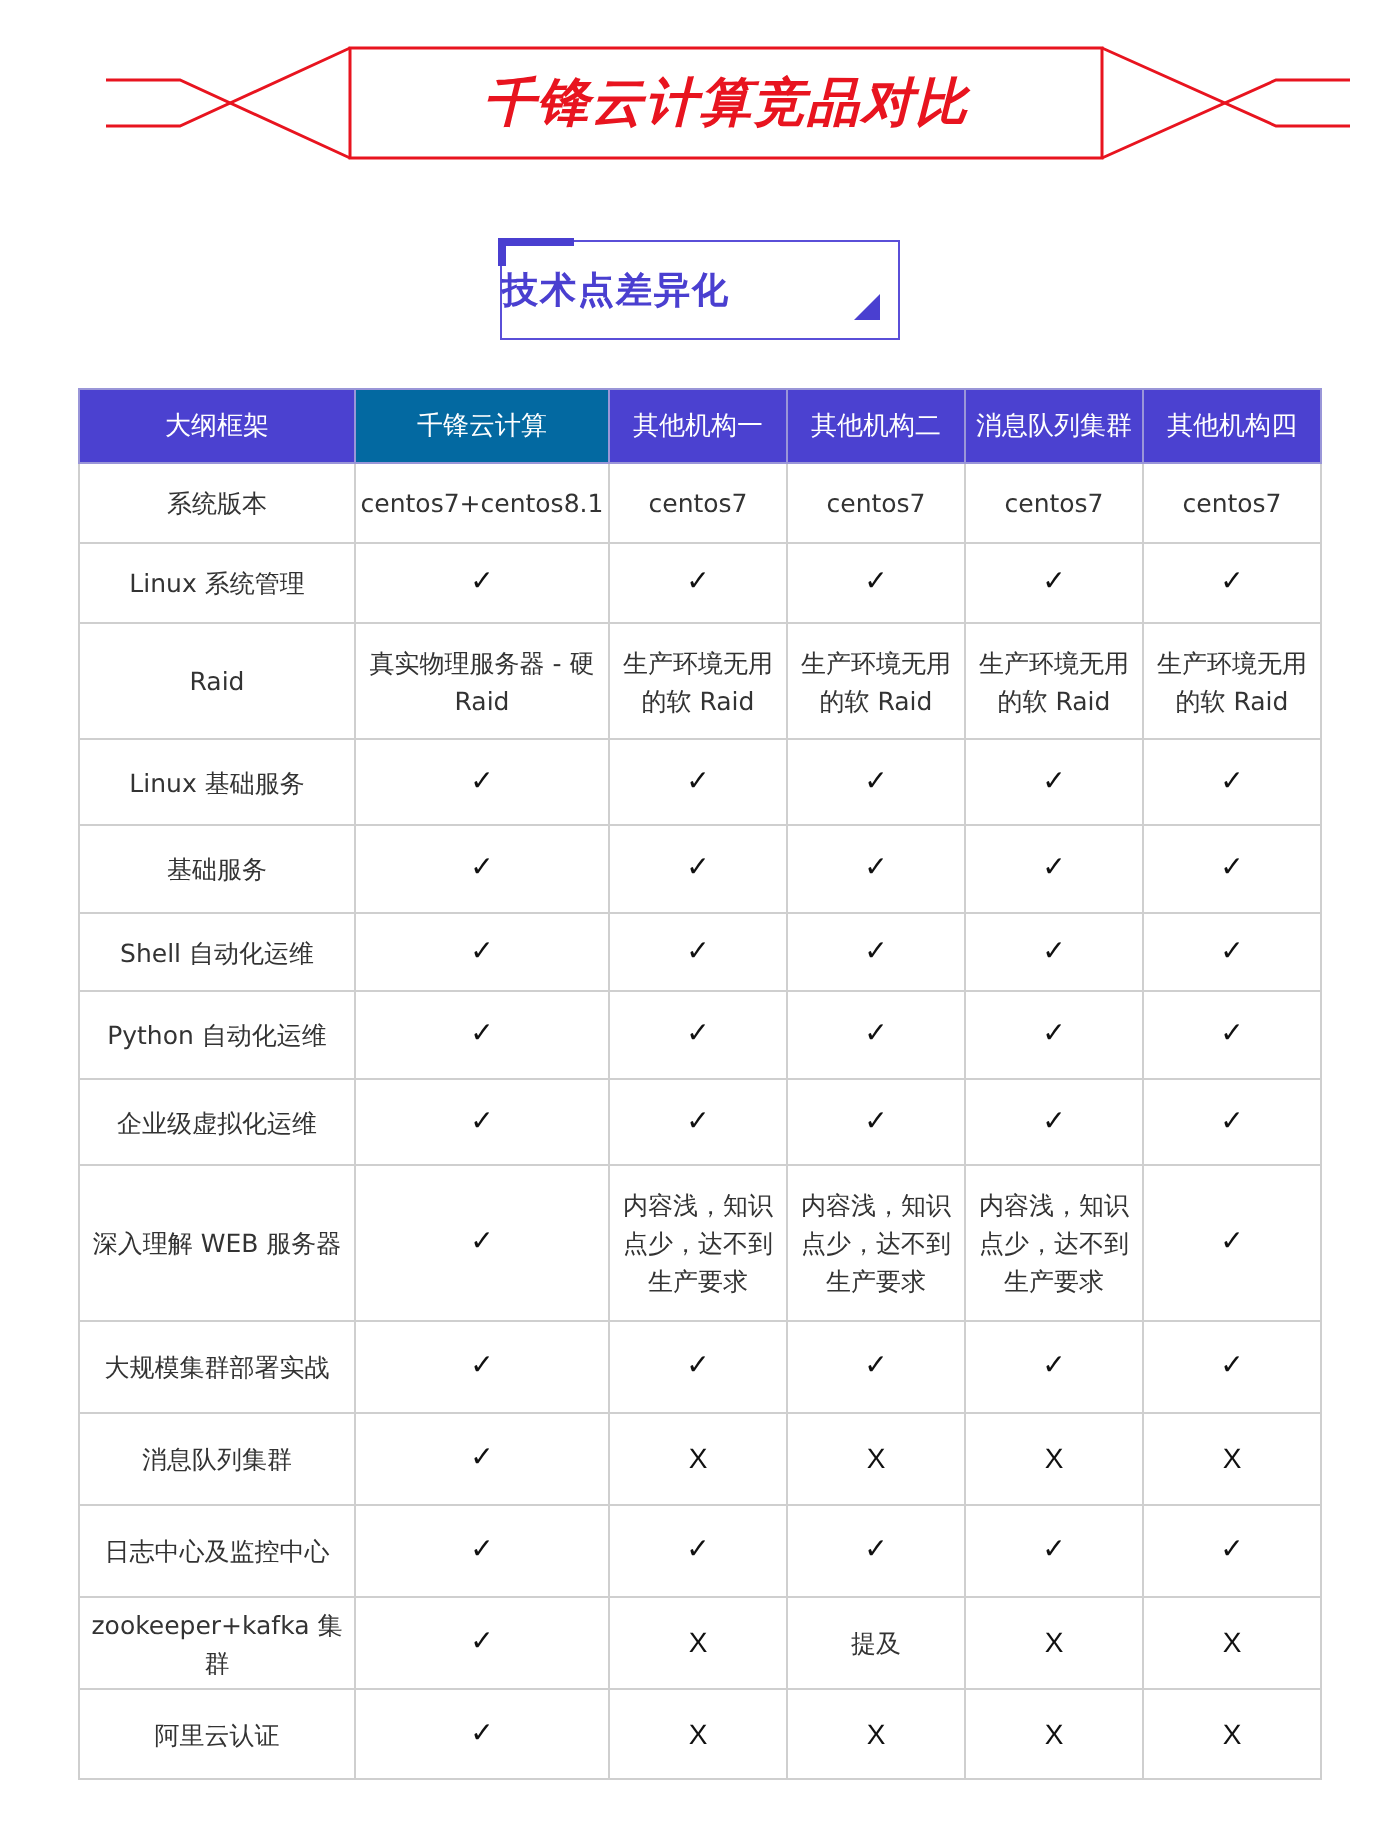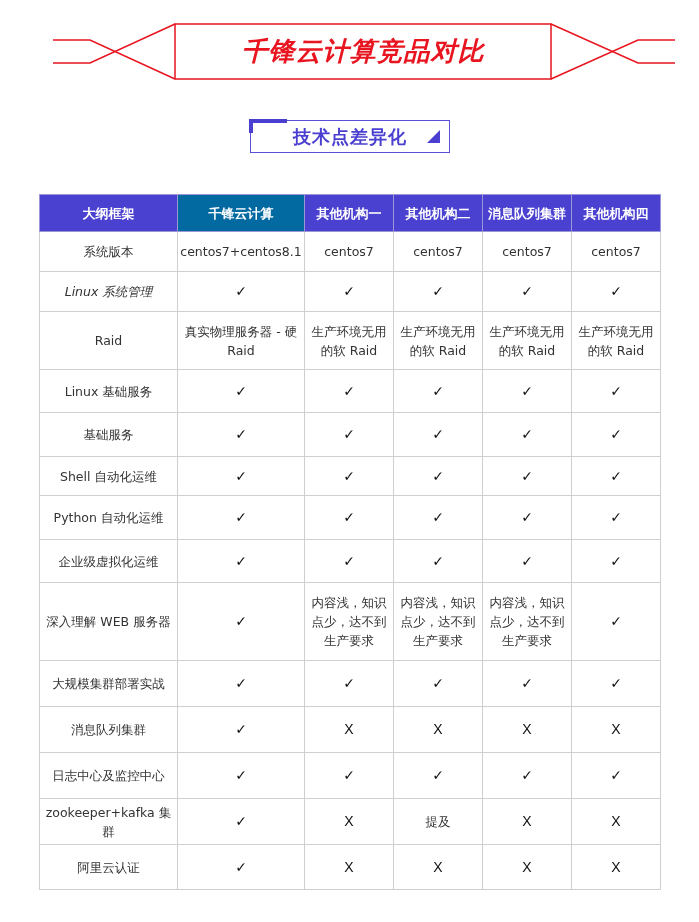--- a/index.html
+++ b/index.html
@@ -1,25 +1,25 @@
 <!DOCTYPE html>
 <html><head>
 <meta charset="utf-8">
 <style>
   * { margin:0; padding:0; box-sizing:border-box; }
   body { width:699px; height:922px; background:#fff; font-family:"DejaVu Sans","Liberation Sans",sans-serif; position:relative; overflow:hidden; }
   .banner { position:absolute; left:15px; top:0; width:699px; height:100px; }
   .banner-title { position:absolute; left:160px; top:24px; width:376px; height:55px; display:flex; align-items:center; justify-content:center; font-size:26px; font-weight:bold; font-style:italic; color:#e8141f; letter-spacing:1px; }
-  .subtitle-box { position:absolute; left:250px; top:120px; width:200px; height:33px; border:1.5px solid #5a4fd8; display:flex; align-items:center; justify-content:center; }
+  .subtitle-box { position:absolute; left:250px; top:120px; width:200px; height:50px; border:1.5px solid #5a4fd8; display:flex; align-items:center; }
   .subtitle-box::before { content:""; position:absolute; left:-2px; top:-2px; width:34px; height:10px; border-left:4px solid #4a3fd0; border-top:4px solid #4a3fd0; }
   .subtitle-text { font-size:18px; font-weight:bold; color:#4a3fd0; letter-spacing:1px; }
   .subtitle-tri { position:absolute; right:9px; bottom:9px; width:0; height:0; border-left:13px solid transparent; border-bottom:13px solid #4a3fd0; }
   table { position:absolute; left:39px; top:194px; border-collapse:collapse; width:621px; table-layout:fixed; }
   th, td { border:1.5px solid #cfcfcf; text-align:center; vertical-align:middle; font-size:12.5px; color:#333; line-height:19px; padding:0 2px; }
-  th { background:#4b41d0; color:#fff; font-weight:bold; font-size:13px; height:37px; border-color:#9a96d8;margin-top:24px; }
+  th { background:#4b41d0; color:#fff; font-weight:normal; font-size:13px; height:37px; border-color:#9a96d8;margin-top:24px; }
   th.brand { background:#0369a1; }
   td.check, td.cross { font-size:14px; color:#111; font-weight:bold; }
   td.cross { font-weight:normal; font-family:"Liberation Sans",sans-serif; font-size:14px; }
 </style>
 </head>
 <body>
 
 <div class="banner">
   <svg width="699" height="100">
     <g stroke="#e8141f" stroke-width="1.5" fill="none">
@@ -59,21 +59,21 @@
   </thead>
   <tbody id="tbody">
       <tr style="height: 40px;">
         <td>系统版本</td>
         <td>centos7+centos8.1</td>
         <td>centos7</td>
         <td>centos7</td>
         <td>centos7</td>
         <td>centos7</td>
       </tr>
-      <tr style="height: 40px; font-style: italic;">
+      <tr style="height: 40px;">
         <td>Linux 系统管理</td>
         <td class="check">✓</td>
         <td class="check">✓</td>
         <td class="check">✓</td>
         <td class="check">✓</td>
         <td class="check">✓</td>
       </tr>
       <tr style="height: 58px;">
         <td>Raid</td>
         <td>真实物理服务器 - 硬 Raid</td>

